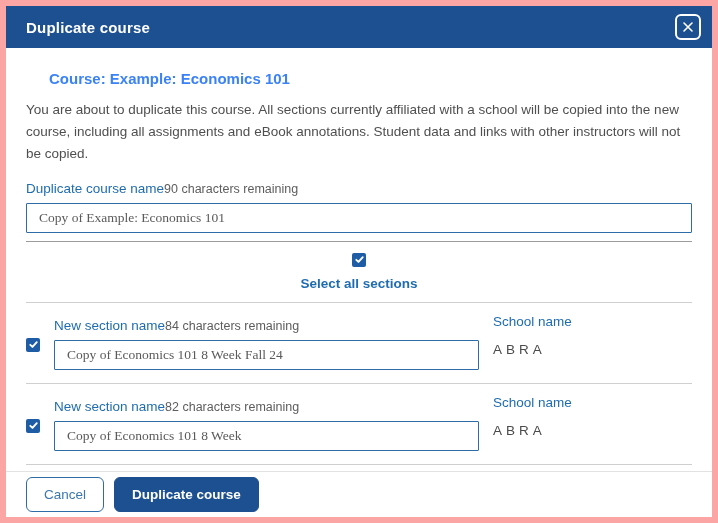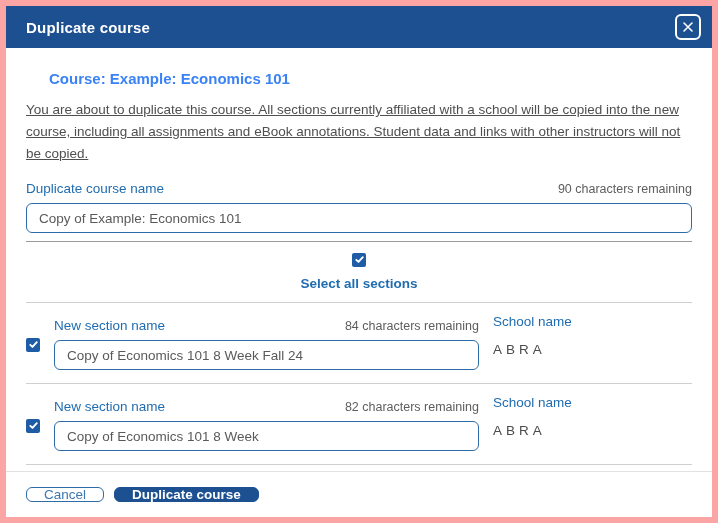--- a/index.html
+++ b/index.html
@@ -59,47 +59,45 @@
     font-size: 15px;
     font-weight: 700;
     color: #3b82f6;
     margin-left: 23px;
   }
   .course-desc {
     margin-top: 12px;
     font-size: 13.5px;
     line-height: 22px;
     color: #4f4f4f;
-    text-decoration: underline;
   }
 
   .field-head {
     display: flex;
-    justify-content: space-between;
     align-items: baseline;
     margin-top: 16px;
   }
   .field-label {
     color: var(--label-blue);
     font-size: 13.5px;
     font-weight: 400;
   }
   .remaining {
     color: #5d5d5d;
     font-size: 12.5px;
   }
   .text-input {
     display: block;
     width: 100%;
     height: 30px;
     margin-top: 7px;
     border: 1px solid var(--input-border);
-    border-radius: 6px;
+    border-radius: 1px;
     padding: 0 12px;
-    font-family: Liberation Sans, sans-serif;
+    font-family: Liberation Serif, serif;
     font-size: 13.5px;
     color: #5a5a5a;
     background: #fff;
     outline: none;
   }
 
   .sections-heading {
     margin-top: 17px;
     font-size: 15px;
     font-weight: 400;
@@ -160,21 +158,21 @@
     width: 100%;
     height: 46px;
     border-top: 1px solid #e2e2e2;
     background: #fff;
     display: flex;
     align-items: center;
     gap: 10px;
     padding: 0 20px;
   }
   .btn {
-    height: 15px;
+    height: 35px;
     border-radius: 6px;
     font-family: "Liberation Sans", sans-serif;
     font-size: 13.5px;
     cursor: pointer;
     display: inline-flex;
     align-items: center;
     padding: 0 17px;
   }
   .btn-cancel {
     background: #fff;

